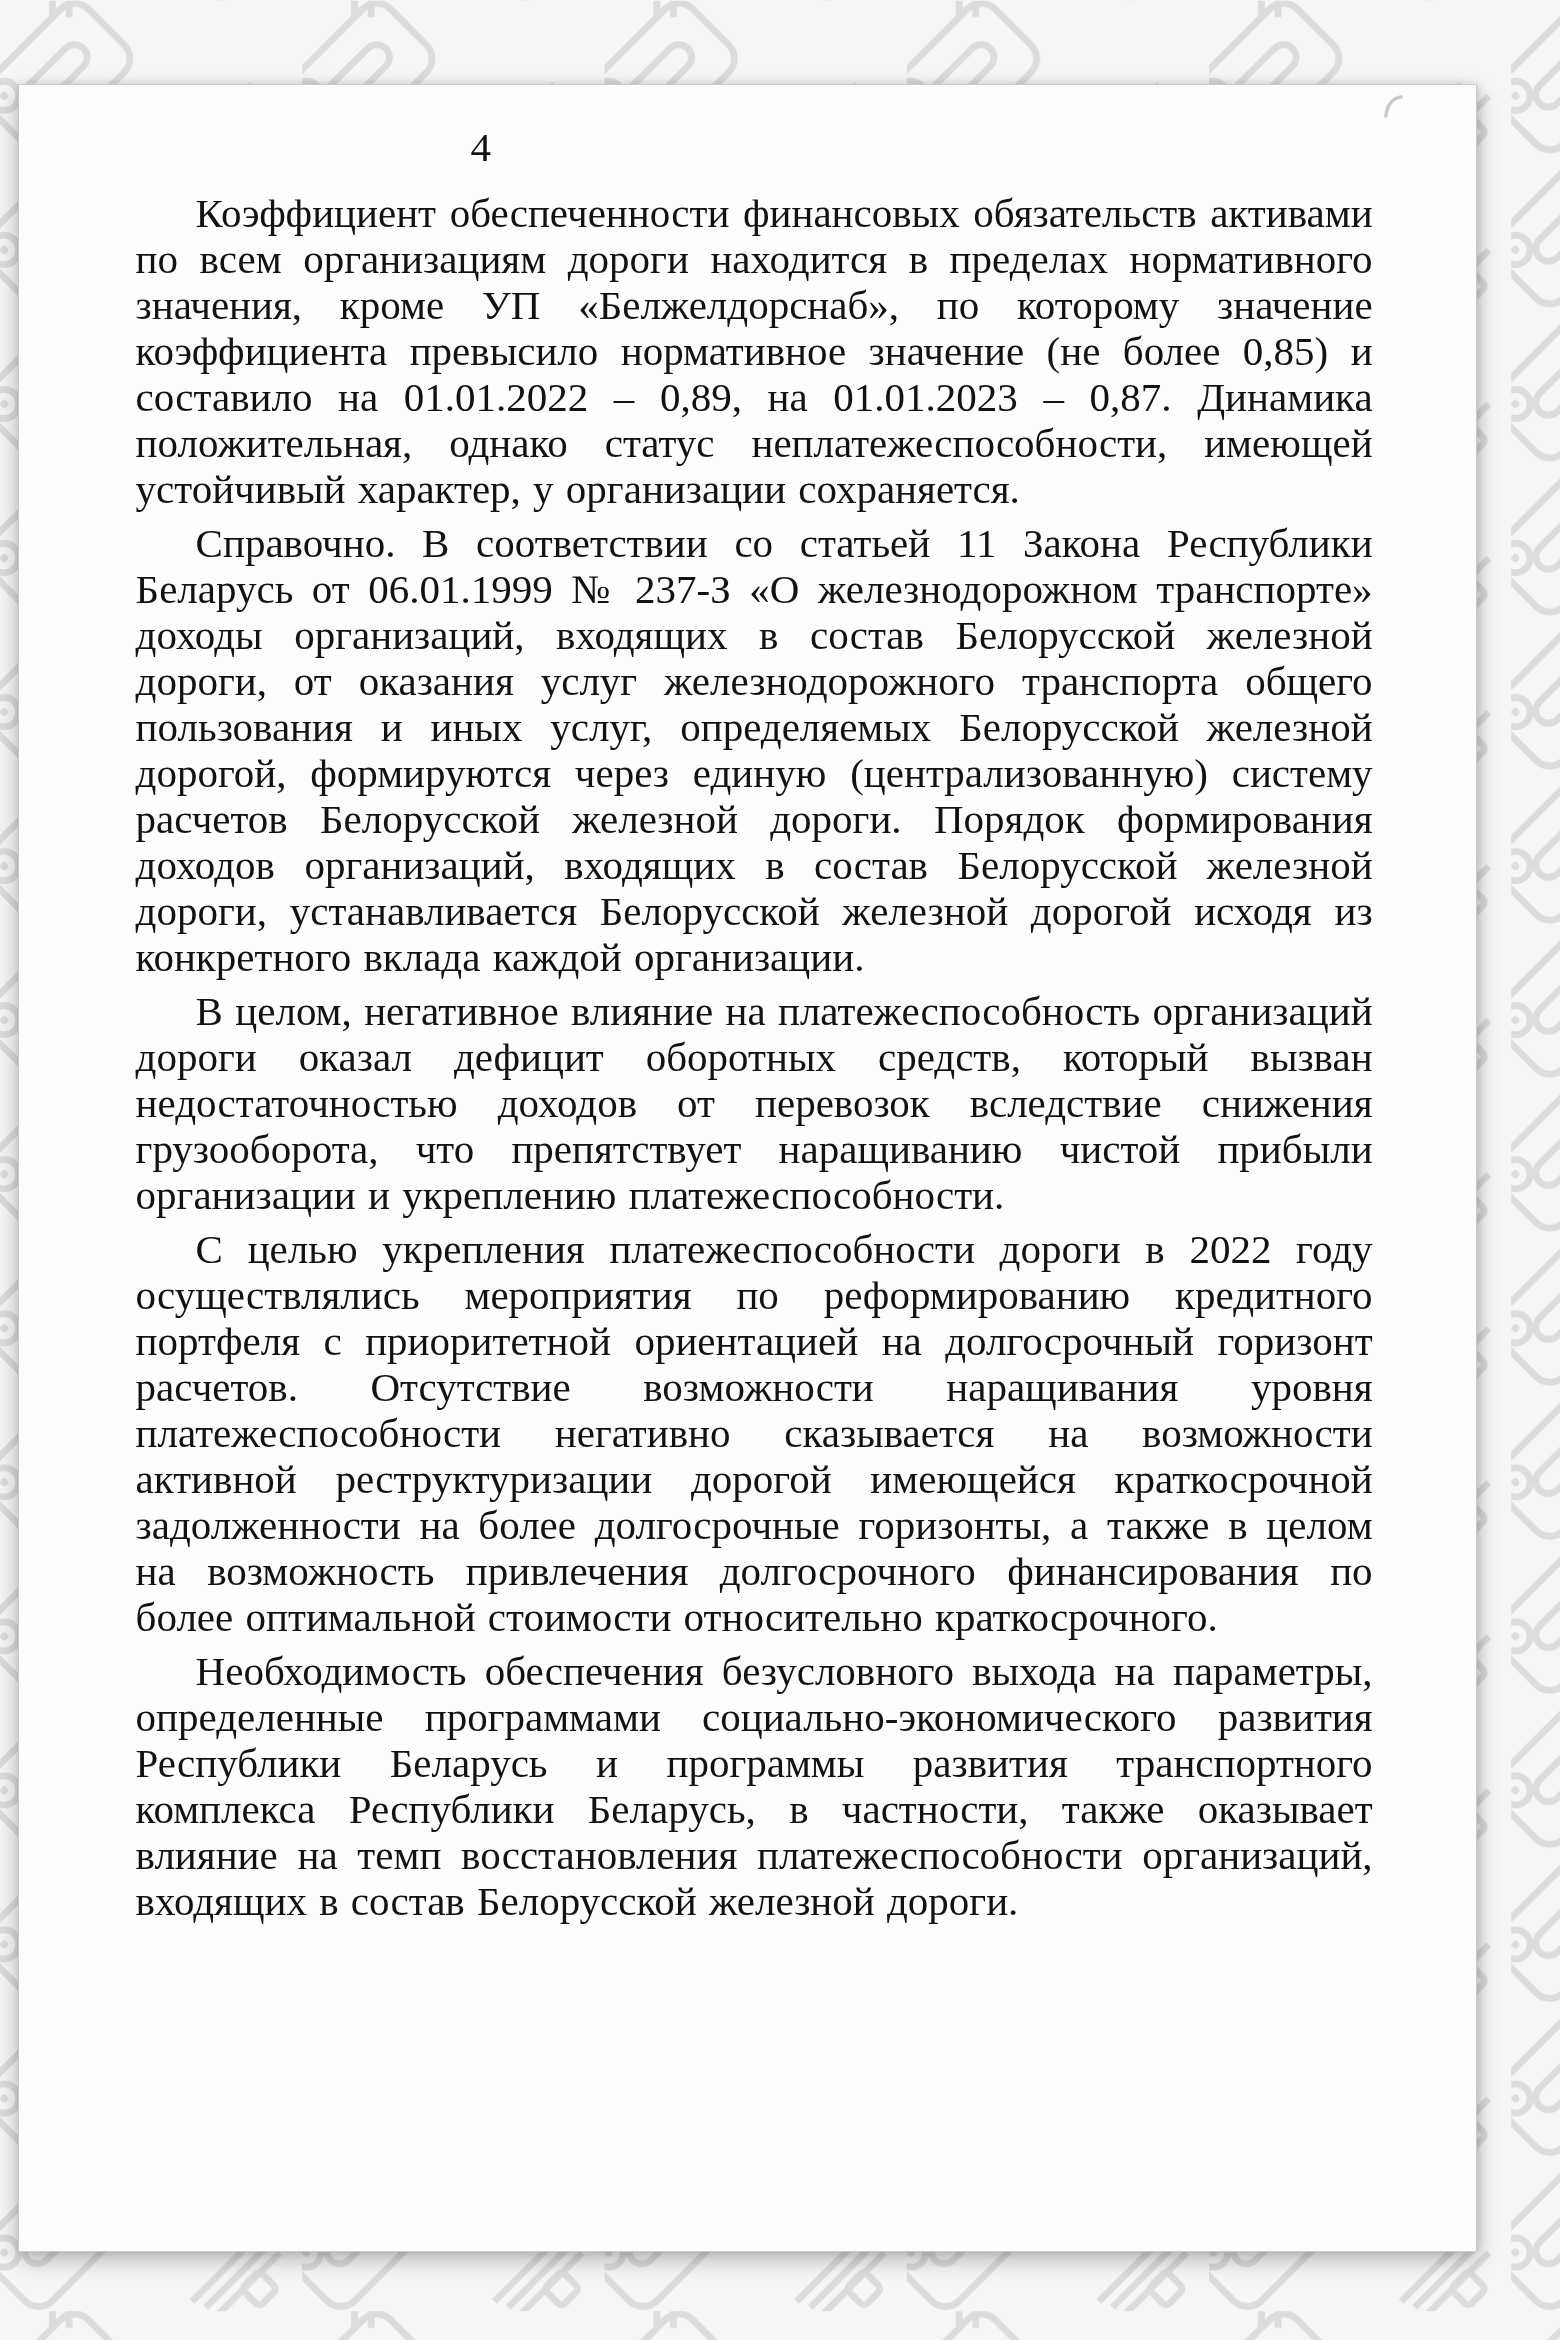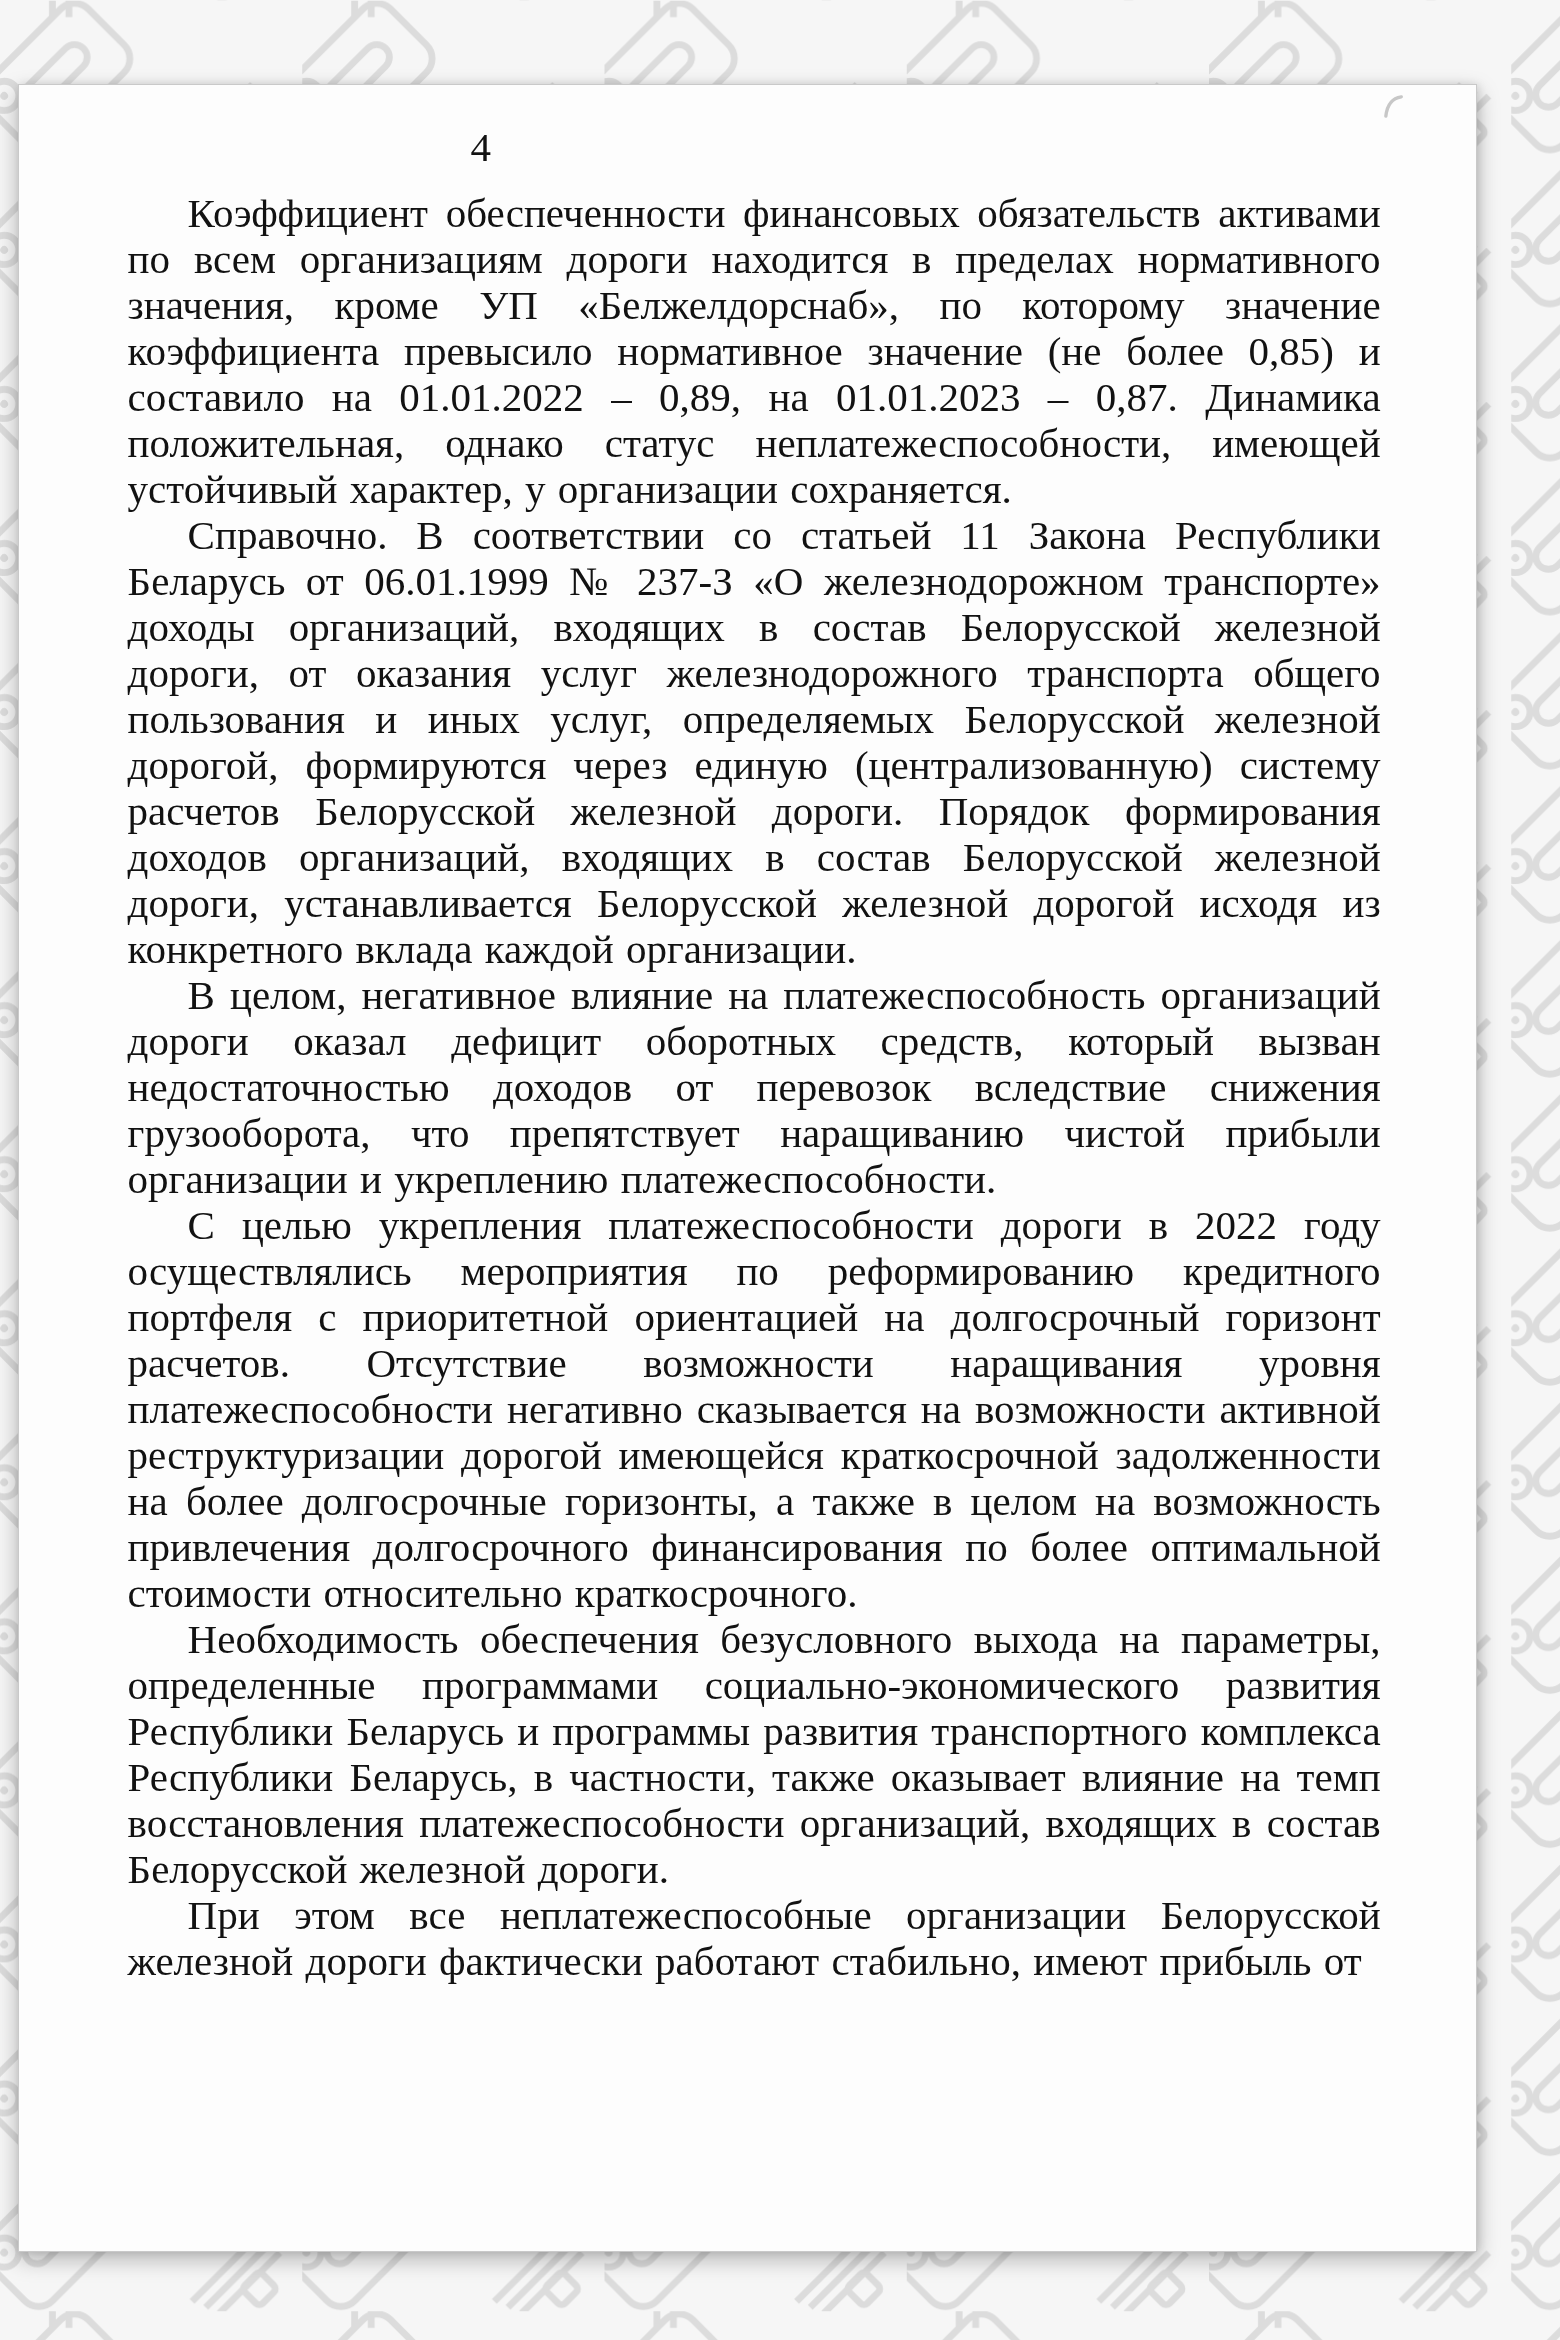--- a/index.html
+++ b/index.html
@@ -43,21 +43,21 @@
     color: #121212;
     font-size: 41px;
     line-height: 46px;
   }
   .page-number {
     padding-left: 343px;
     margin: 0 0 19.5px 0;
     letter-spacing: 1px;
   }
   .para {
-    margin: 0;
+    margin: 8px;
     text-align: justify;
     text-indent: 60px;
     word-spacing: 2px;
   }
   .para.italic {
   }
 </style>
 </head>
 <body>
 
@@ -92,16 +92,15 @@
   <svg class="curl" viewBox="0 0 28 28" xmlns="http://www.w3.org/2000/svg">
     <path d="M 4 24 Q 6 6 20 4" stroke="#9b9b9b" stroke-width="3.5" fill="none" stroke-linecap="round"></path>
   </svg>
   <div class="content">
     <div class="page-number">4</div>
     <p class="para">Коэффициент обеспеченности финансовых обязательств активами по всем организациям дороги находится в пределах нормативного значения, кроме УП «Белжелдорснаб», по которому значение коэффициента превысило нормативное значение (не более 0,85) и составило на 01.01.2022 – 0,89, на 01.01.2023 – 0,87. Динамика положительная, однако статус неплатежеспособности, имеющей устойчивый характер, у организации сохраняется.</p>
     <p class="para italic">Справочно. В соответствии со статьей 11 Закона Республики Беларусь от 06.01.1999 № 237-З «О железнодорожном транспорте» доходы организаций, входящих в состав Белорусской железной дороги, от оказания услуг железнодорожного транспорта общего пользования и иных услуг, определяемых Белорусской железной дорогой, формируются через единую (централизованную) систему расчетов Белорусской железной дороги. Порядок формирования доходов организаций, входящих в состав Белорусской железной дороги, устанавливается Белорусской железной дорогой исходя из конкретного вклада каждой организации.</p>
     <p class="para">В целом, негативное влияние на платежеспособность организаций дороги оказал дефицит оборотных средств, который вызван недостаточностью доходов от перевозок вследствие снижения грузооборота, что препятствует наращиванию чистой прибыли организации и укреплению платежеспособности.</p>
     <p class="para">С целью укрепления платежеспособности дороги в 2022 году осуществлялись мероприятия по реформированию кредитного портфеля с приоритетной ориентацией на долгосрочный горизонт расчетов. Отсутствие возможности наращивания уровня платежеспособности негативно сказывается на возможности активной реструктуризации дорогой имеющейся краткосрочной задолженности на более долгосрочные горизонты, а также в целом на возможность привлечения долгосрочного финансирования по более оптимальной стоимости относительно краткосрочного.</p>
     <p class="para">Необходимость обеспечения безусловного выхода на параметры, определенные программами социально-экономического развития Республики Беларусь и программы развития транспортного комплекса Республики Беларусь, в частности, также оказывает влияние на темп восстановления платежеспособности организаций, входящих в состав Белорусской железной дороги.</p>
-    <p class="para">При этом все неплатежеспособные организации Белорусской железной дороги фактически работают стабильно, имеют прибыль от</p>
   </div>
 </div>
 
 
 </body></html>

